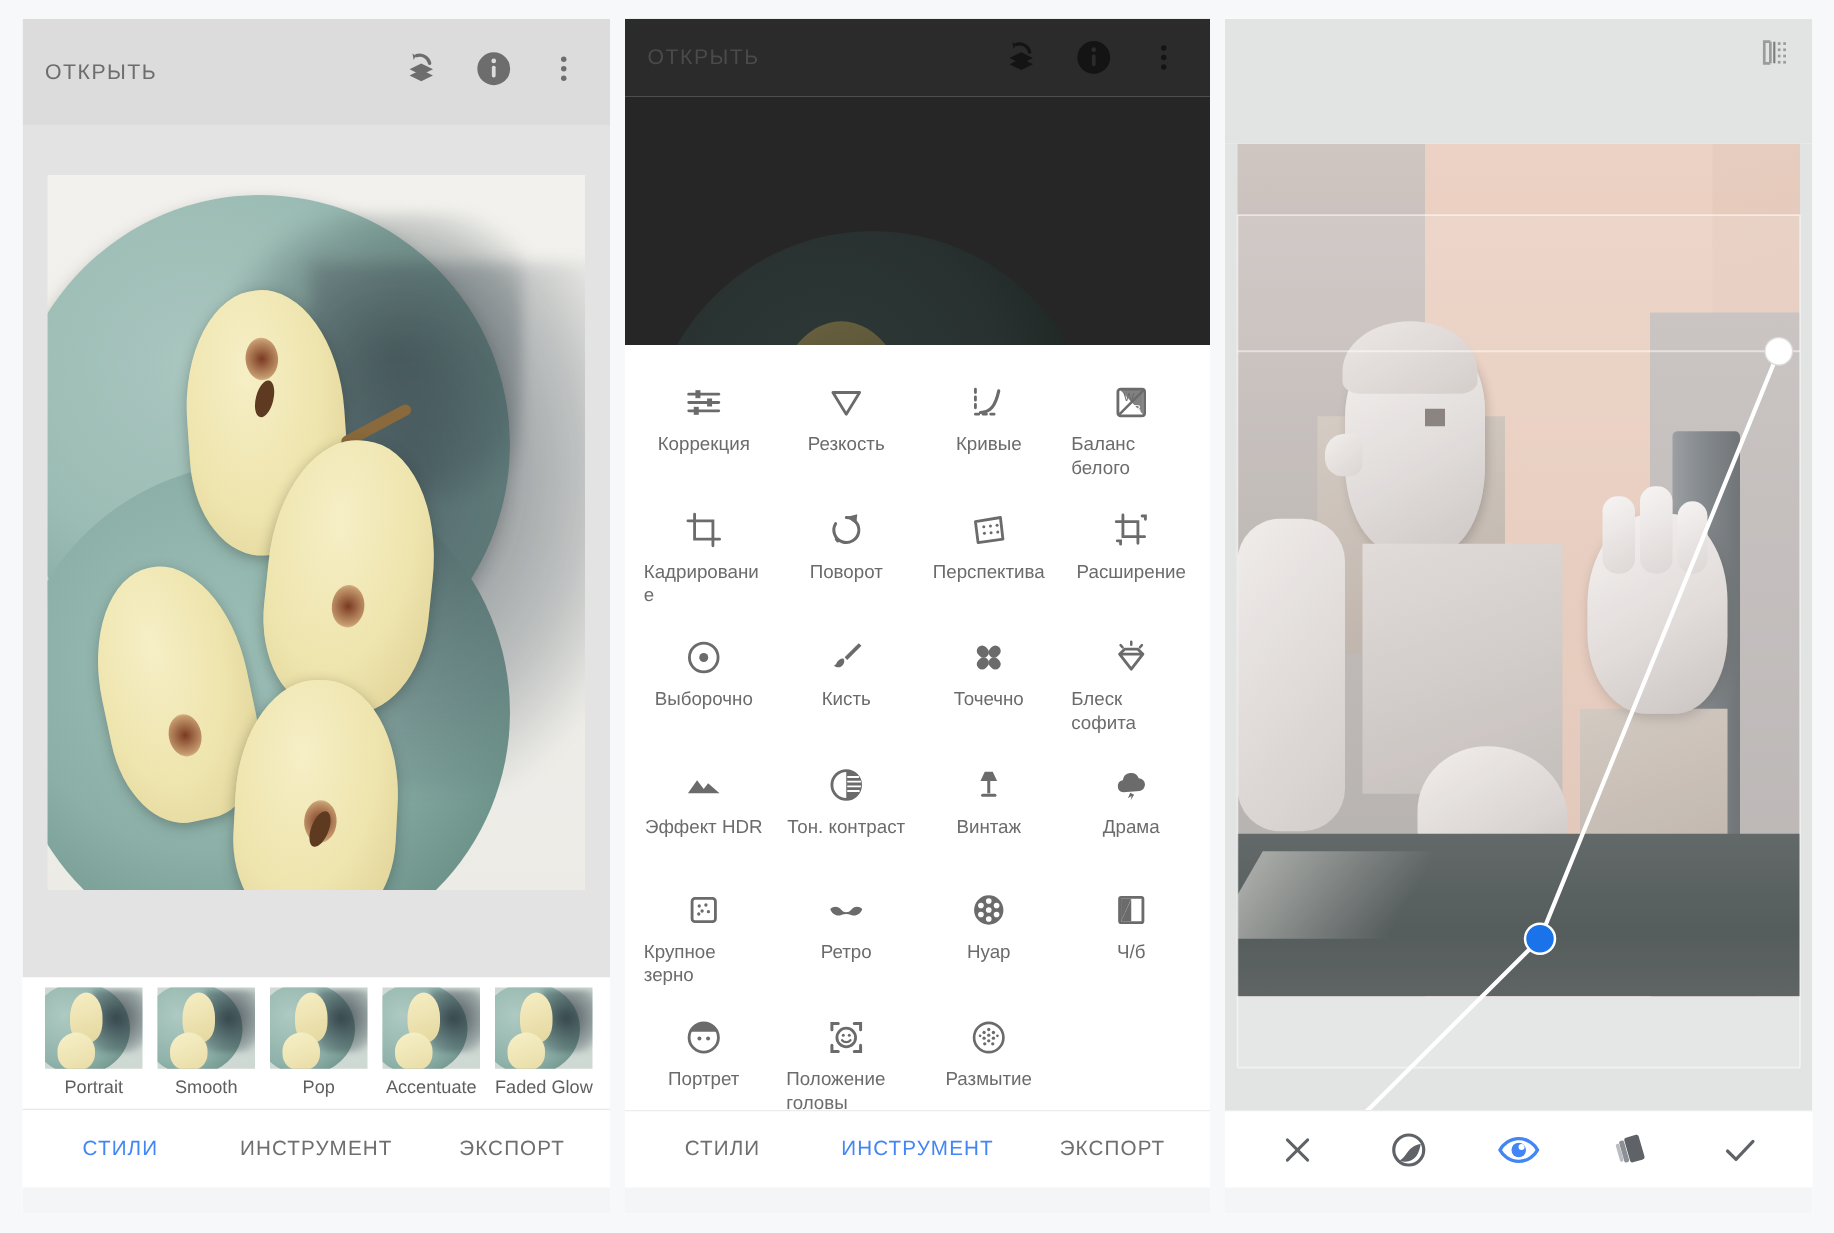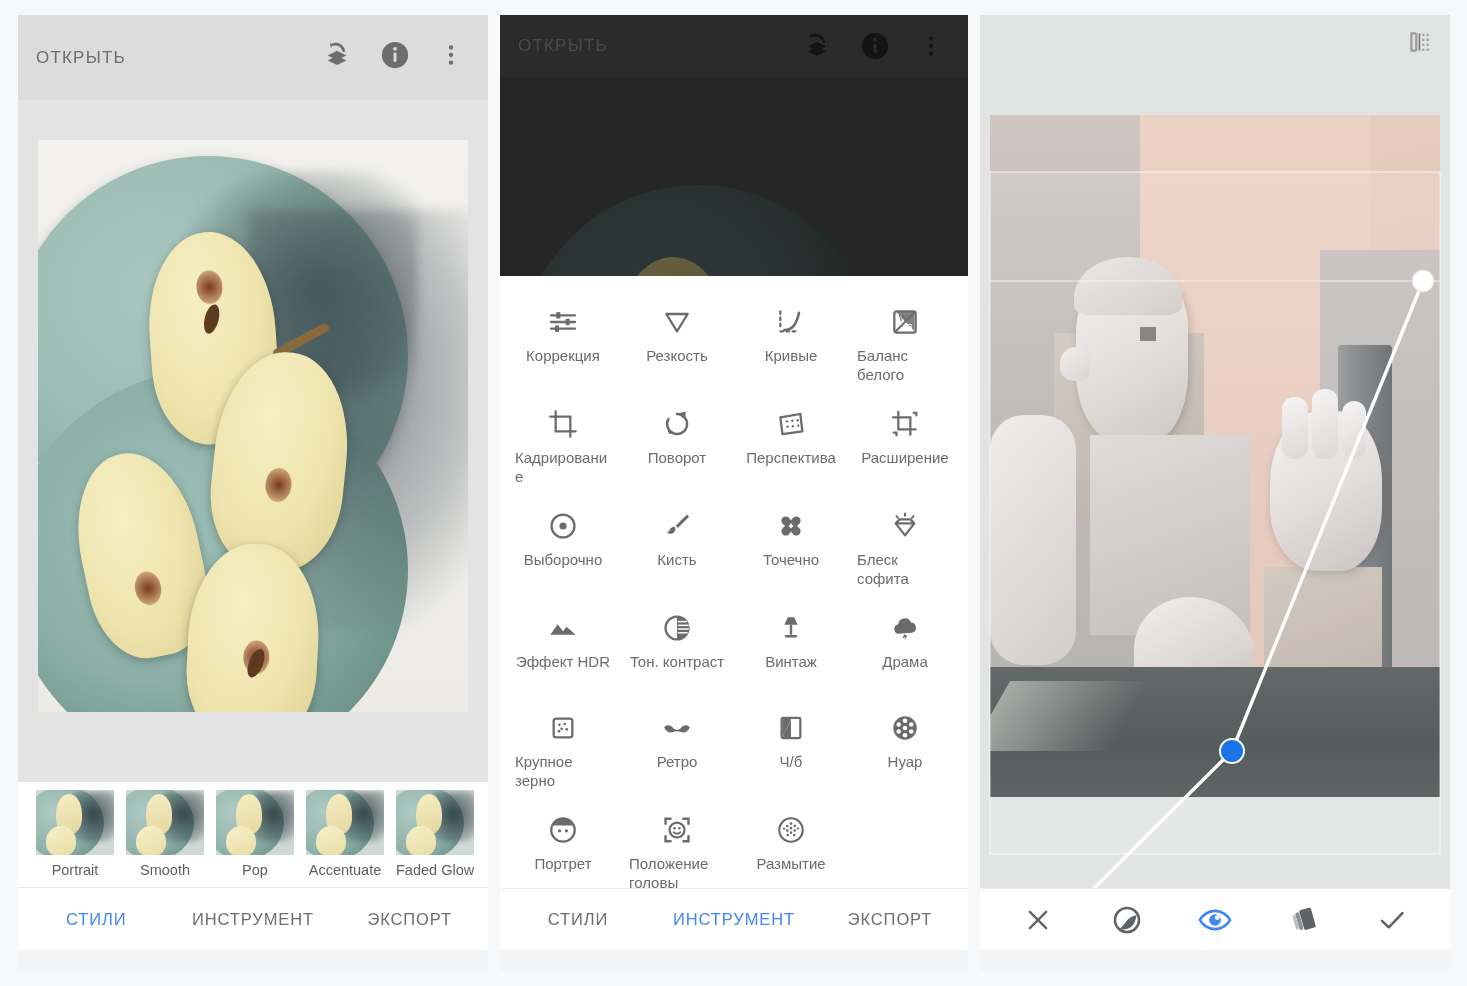--- a/index.html
+++ b/index.html
@@ -598,44 +598,44 @@
             <path d="M2.4 11.4c2.4-2.4 5.2-1.3 6.6.4.8 1 1.9 1.5 3 1.5s2.2-.5 3-1.5c1.4-1.7 4.2-2.8 6.6-.4-1 3.2-4 4.6-6.6 3.6-1-.4-2-.6-3-.6s-2 .2-3 .6c-2.6 1-5.6-.4-6.6-3.6z" fill="#6b6b6b"></path>
           </svg>
         </span>
         <span class="tool-label">Ретро</span>
       </div>
 
 
       <div class="tool">
         <span class="tool-ic">
           <svg width="32" height="32" viewBox="0 0 24 24">
-            <rect x="5" y="4.4" width="14" height="15.2" rx="1" fill="none" stroke="#6b6b6b" stroke-width="1.7"></rect>
-            <path d="M5.9 18.7 12 5.4v13.3z" fill="#6b6b6b"></path>
-            <path d="M5.9 5.3h6.1l-6.1 13.4z" fill="#6b6b6b"></path>
-          </svg>
-        </span>
-        <span class="tool-label">Ч/б</span>
-      </div>
-
-      <div class="tool">
-        <span class="tool-ic">
-          <svg width="32" height="32" viewBox="0 0 24 24">
             <circle cx="12" cy="12" r="8.8" fill="#6b6b6b"></circle>
             <g fill="#ffffff">
               <circle cx="12" cy="12" r="1.7"></circle>
               <circle cx="12" cy="6.6" r="1.7"></circle>
                 <circle cx="12" cy="17.4" r="1.7"></circle>
               <circle cx="7.3" cy="9.3" r="1.7"></circle>
                 <circle cx="16.7" cy="9.3" r="1.7"></circle>
               <circle cx="7.3" cy="14.7" r="1.7"></circle>
                 <circle cx="16.7" cy="14.7" r="1.7"></circle>
             </g>
           </svg>
         </span>
         <span class="tool-label">Нуар</span>
+      </div>
+
+      <div class="tool">
+        <span class="tool-ic">
+          <svg width="32" height="32" viewBox="0 0 24 24">
+            <rect x="5" y="4.4" width="14" height="15.2" rx="1" fill="none" stroke="#6b6b6b" stroke-width="1.7"></rect>
+            <path d="M5.9 18.7 12 5.4v13.3z" fill="#6b6b6b"></path>
+            <path d="M5.9 5.3h6.1l-6.1 13.4z" fill="#6b6b6b"></path>
+          </svg>
+        </span>
+        <span class="tool-label">Ч/б</span>
       </div>
 
       <div class="tool">
         <span class="tool-ic">
           <svg width="32" height="32" viewBox="0 0 24 24">
             <circle cx="12" cy="12" r="8.8" fill="none" stroke="#6b6b6b" stroke-width="1.7"></circle>
             <path d="M4.4 8.6C5.6 5.2 8.6 3.2 12 3.2s6.4 2 7.6 5.4z" fill="#6b6b6b"></path>
             <g fill="#6b6b6b">
                 <circle cx="9.4" cy="12.6" r="1.2"></circle>
                 <circle cx="14.6" cy="12.6" r="1.2"></circle>

